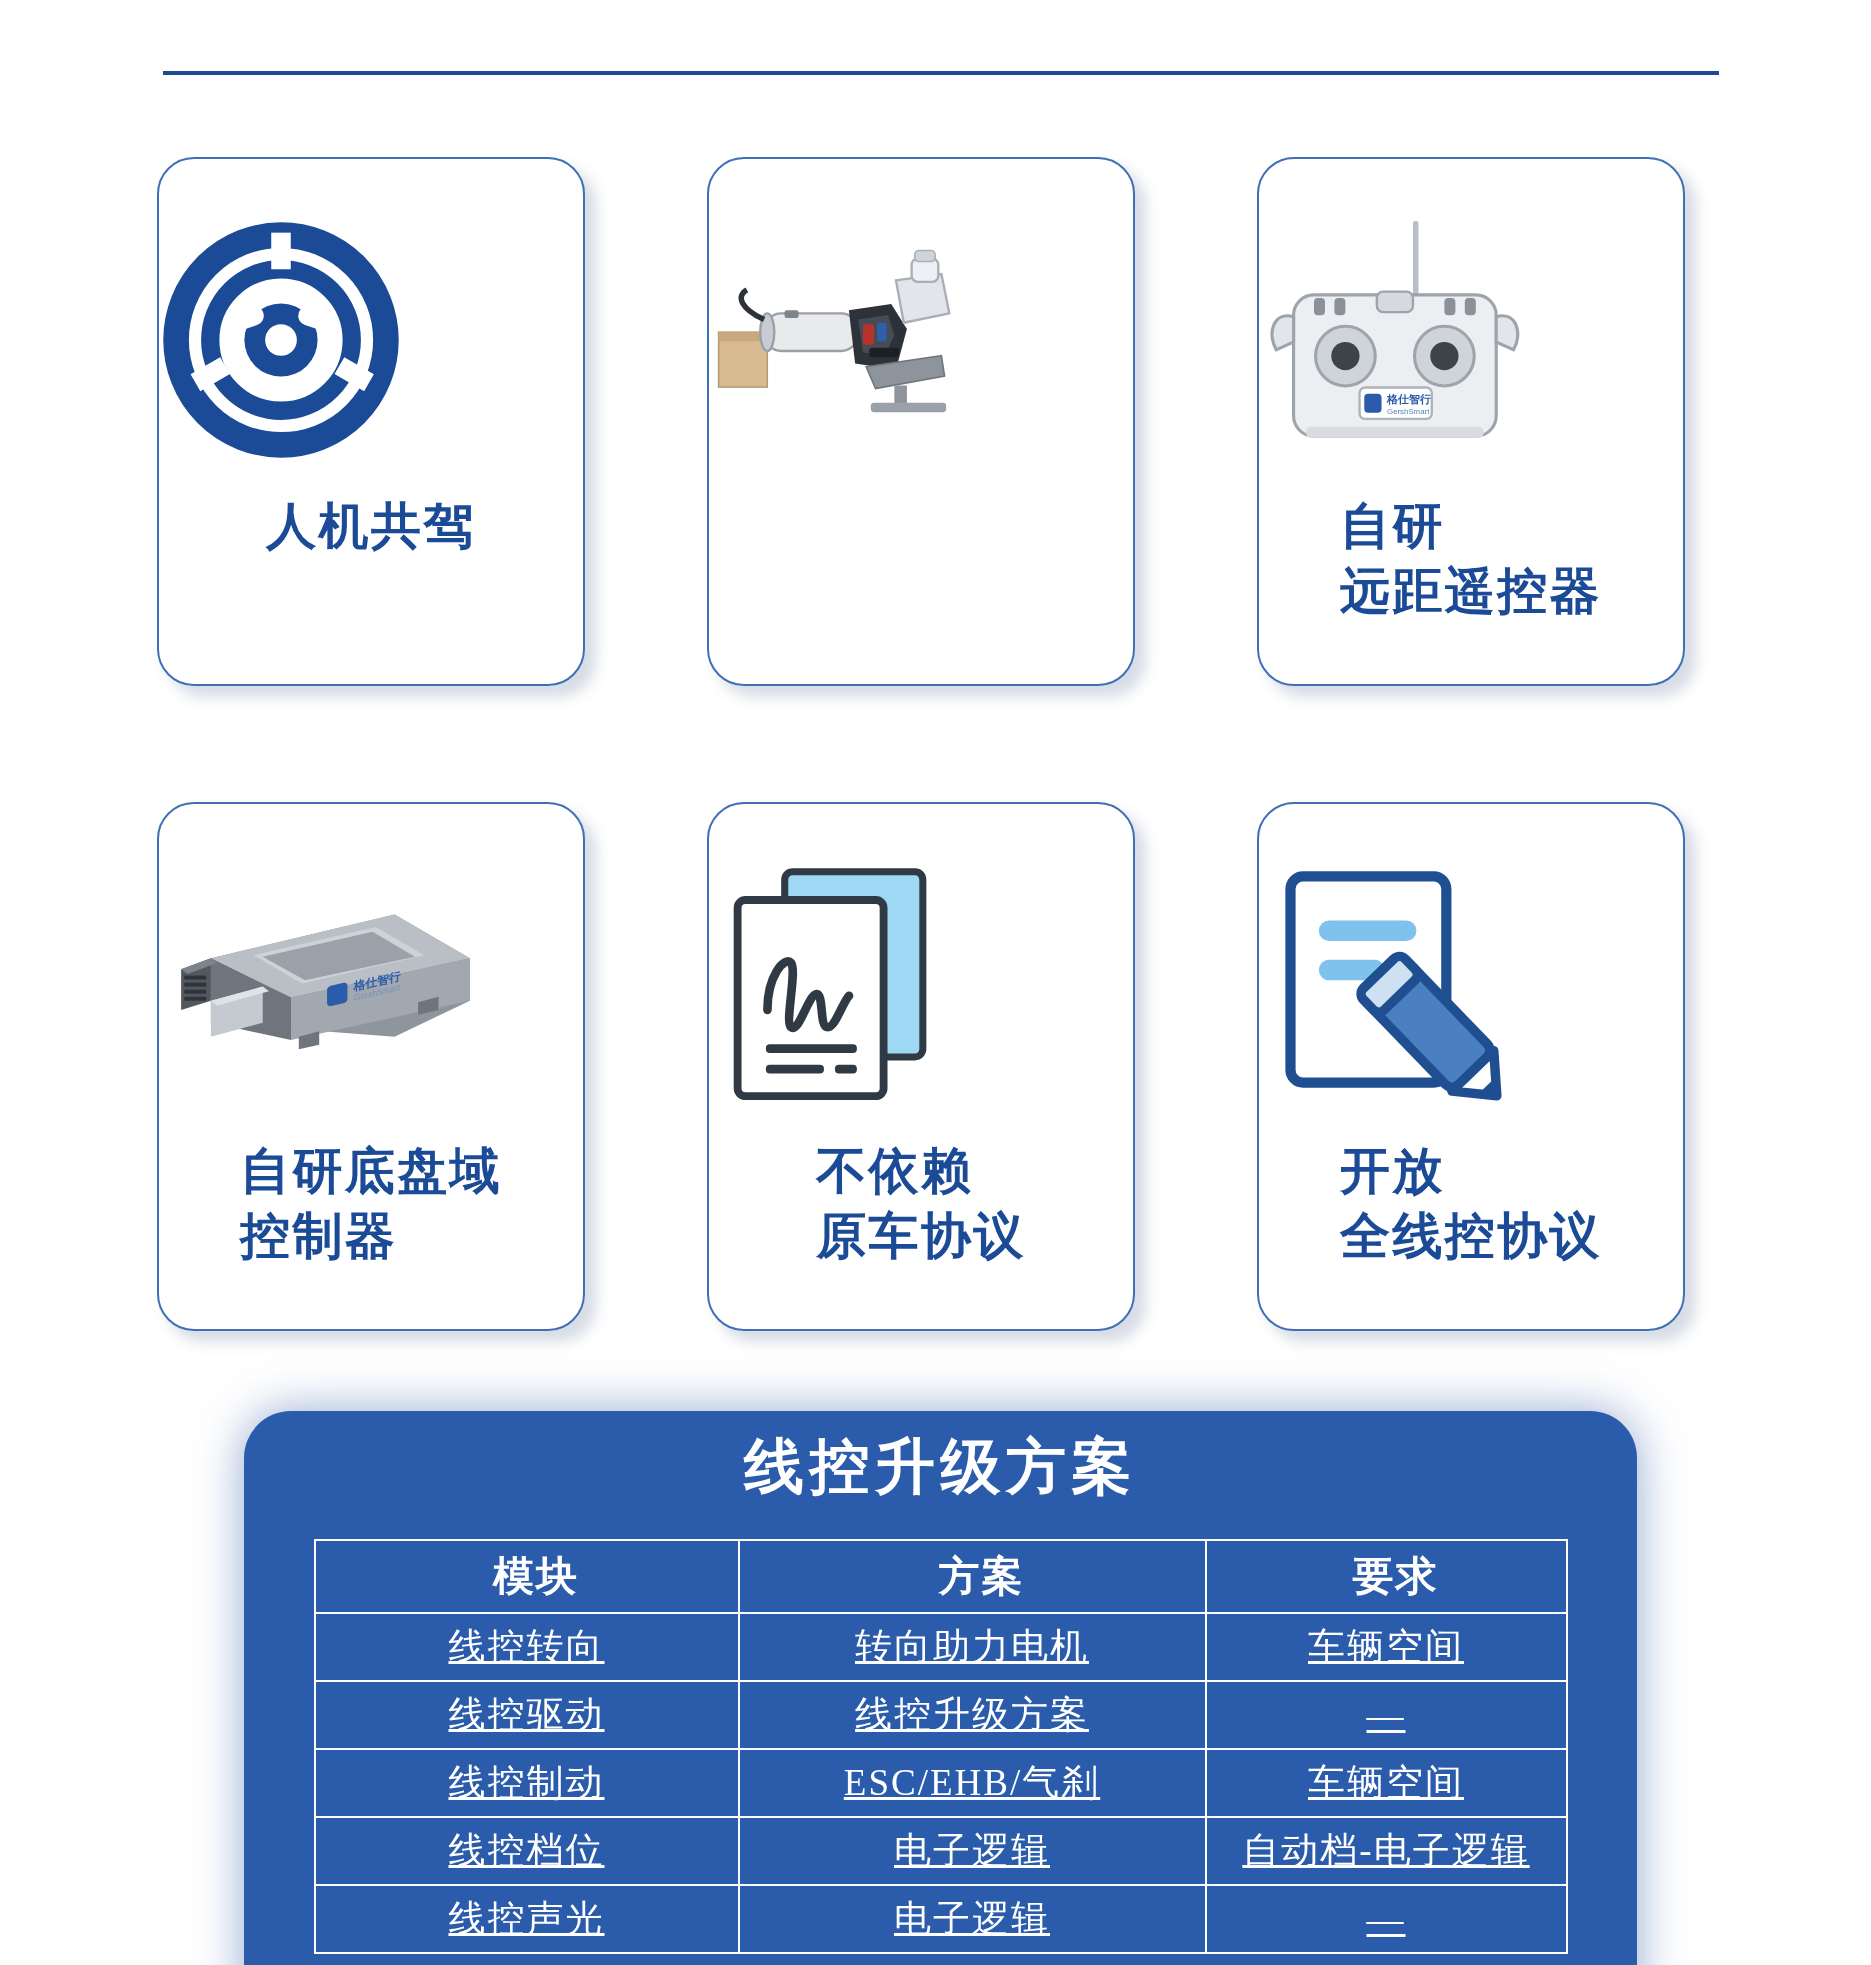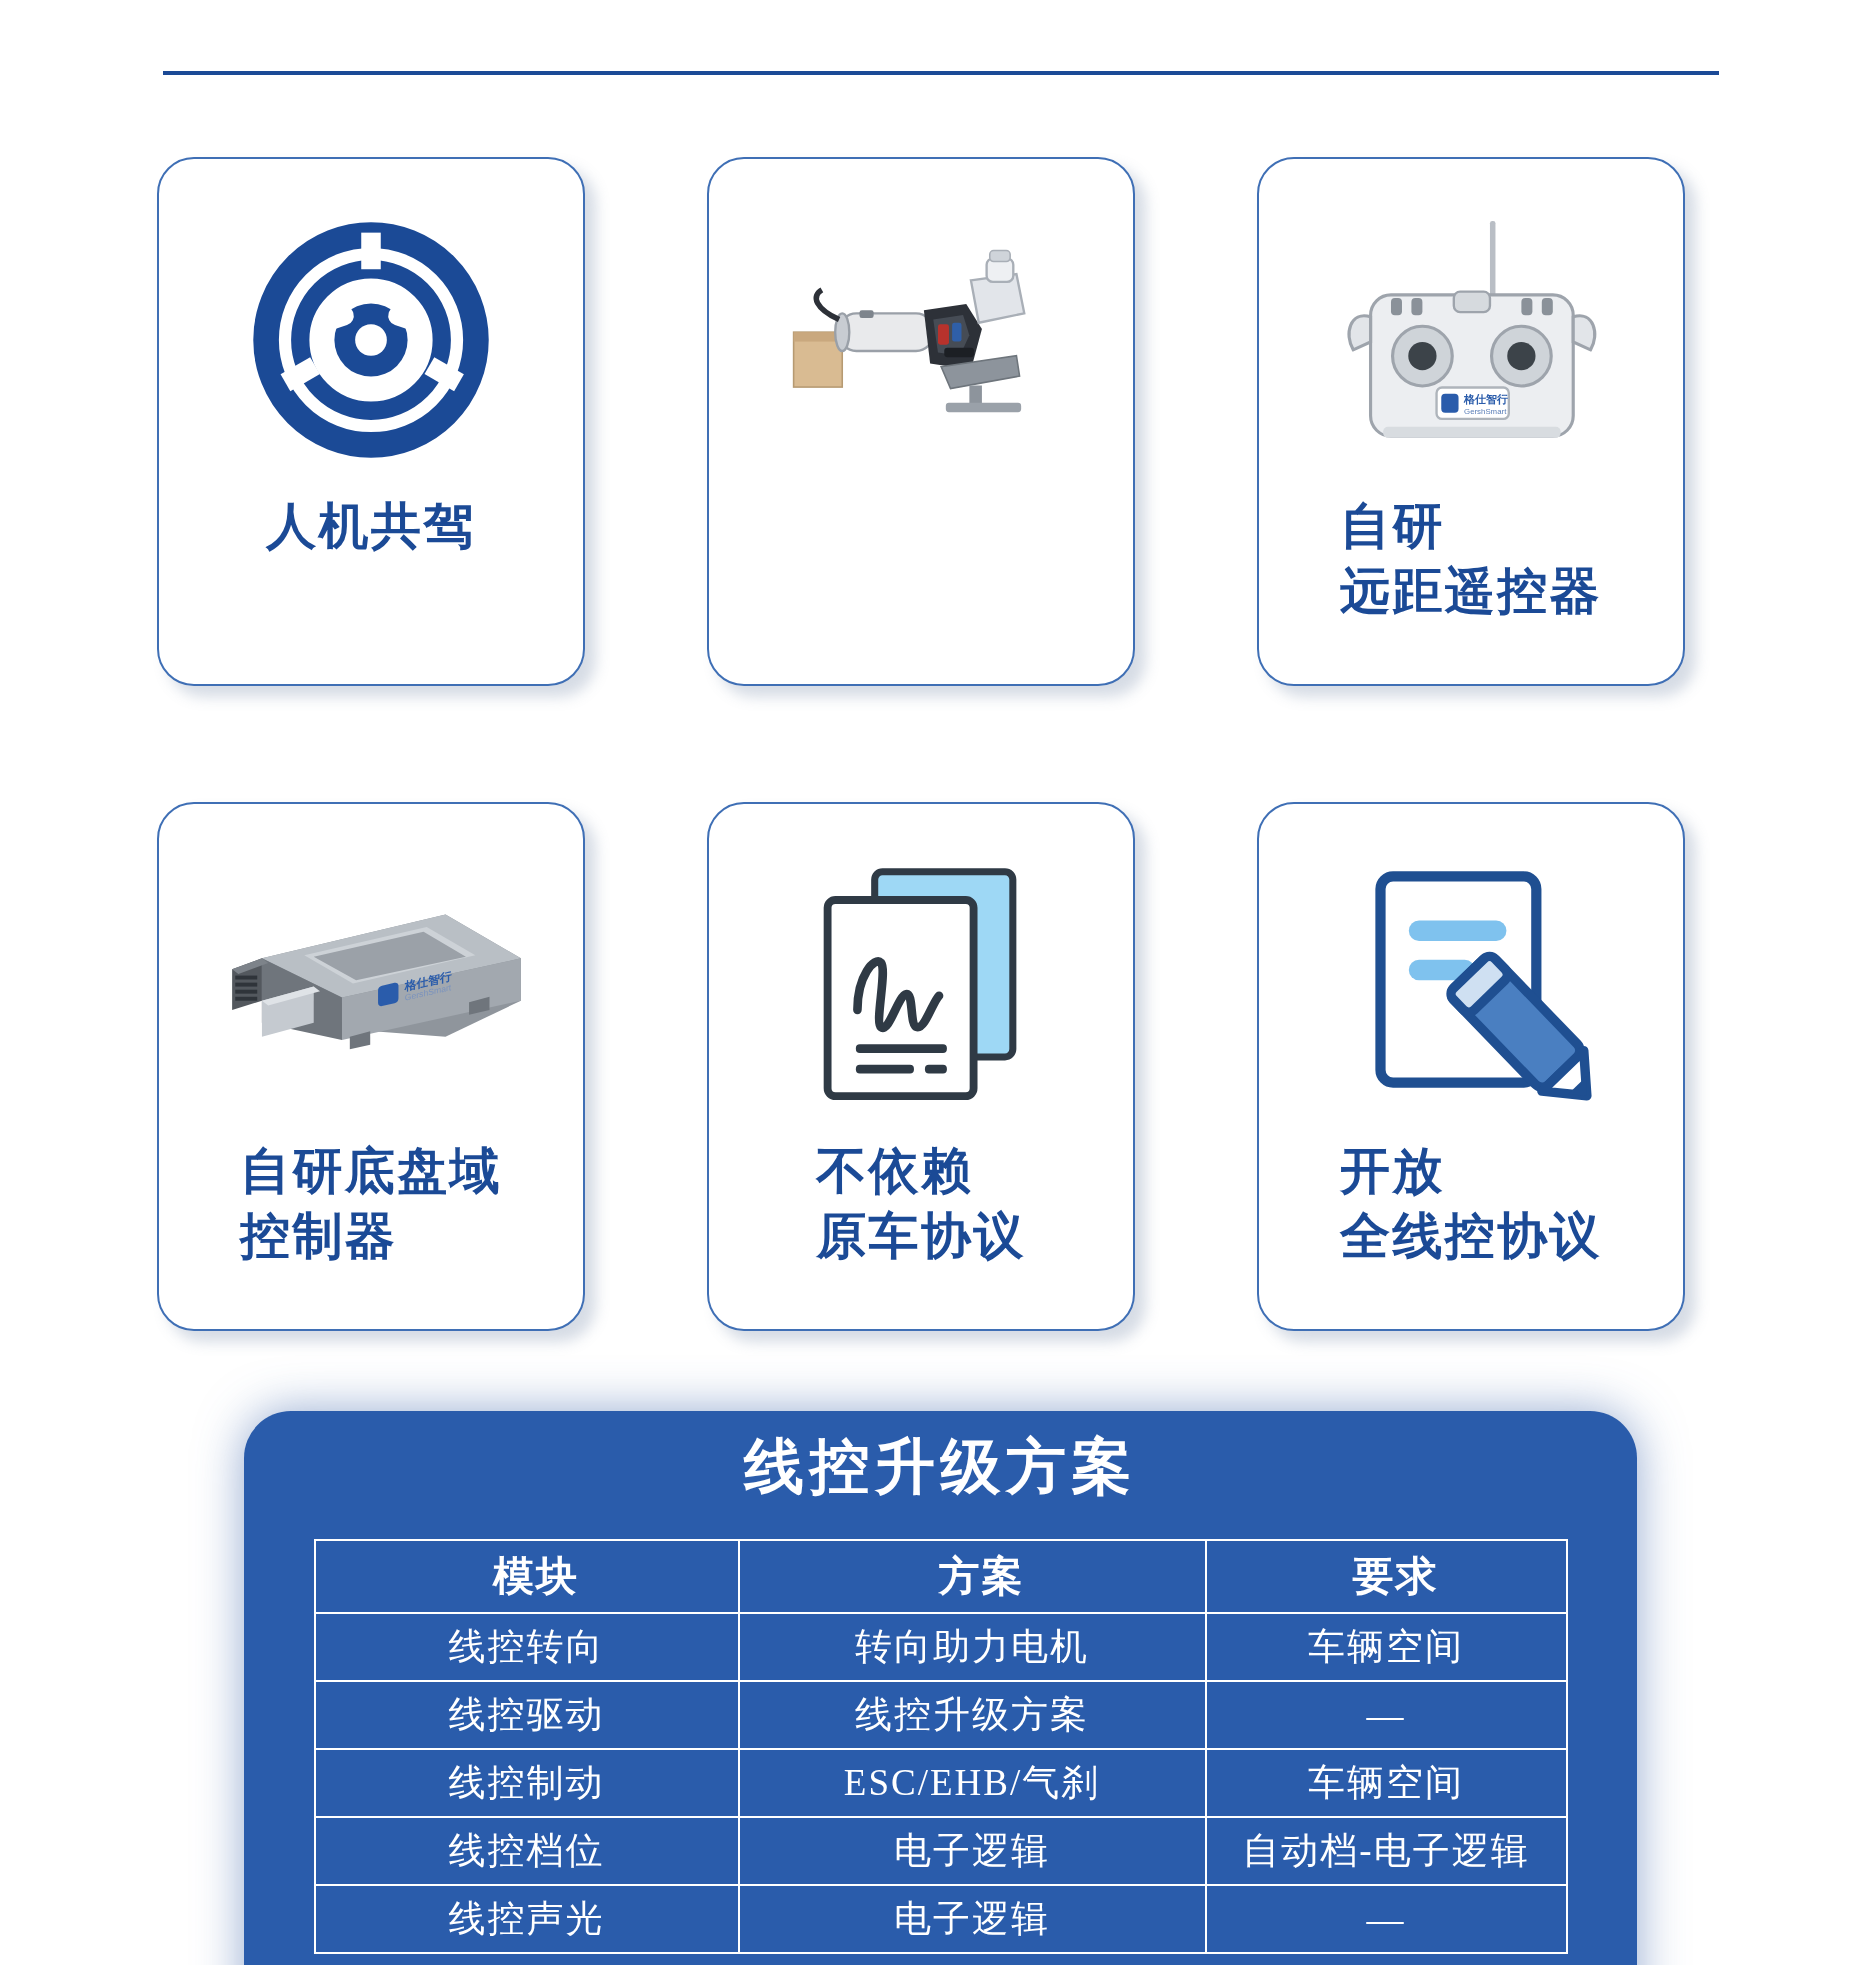--- a/index.html
+++ b/index.html
@@ -49,21 +49,21 @@
     align-items: center;
     justify-content: flex-start;
     box-sizing: border-box;
     padding-top: 27.5px;
   }
   .card-art {
     height: 307px;
     width: 100%;
     display: flex;
     align-items: center;
-    justify-content: center;
+    justify-content: flex-start;
   }
   .card-label {
     font-size: 50px;
     line-height: 1.30;
     font-weight: 700;
     color: #1b4a96;
     text-align: left;
     letter-spacing: 2.4px;
     white-space: pre-line;
   }
@@ -106,20 +106,21 @@
     letter-spacing: 2px;
   }
   table.spec th {
     font-size: 41px;
     height: 69px;
     padding-left: 20px;
   }
   table.spec td {
     font-weight: 400;
     font-size: 37px;
+    text-decoration: underline;
   }
   table.spec tr td:first-child,
   table.spec tr th:first-child { width: 401px; }
   table.spec tr td:nth-child(2),
   table.spec tr th:nth-child(2) { width: 444px; }
 </style>
 </head>
 <body>
 
 <div class="top-rule"></div>

